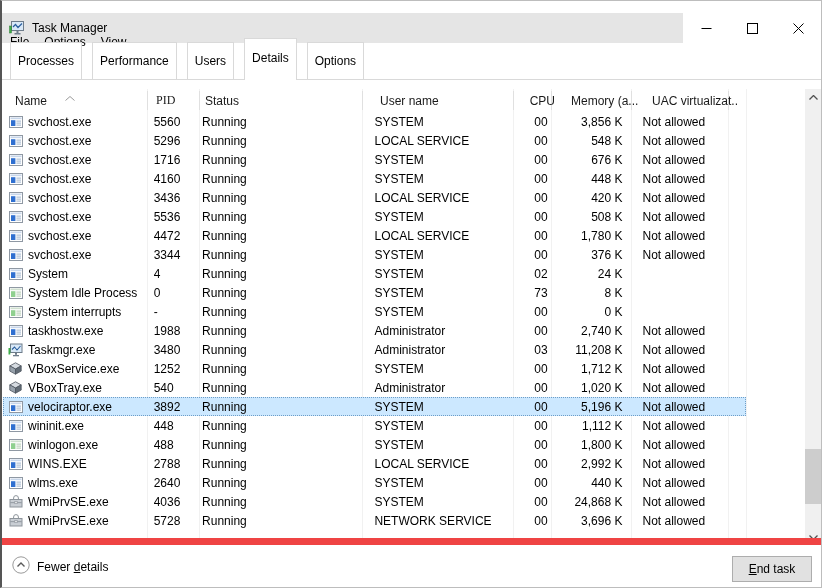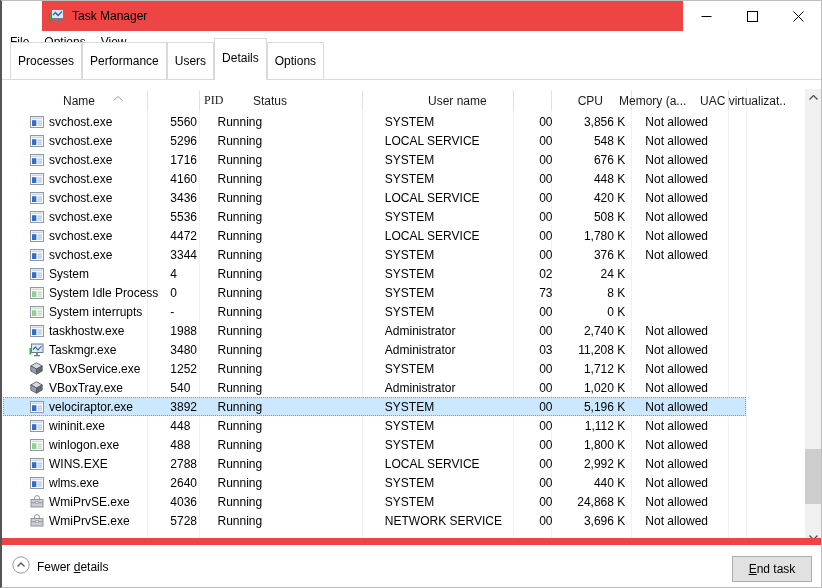--- a/index.html
+++ b/index.html
@@ -2,54 +2,54 @@
 <html><head>
 <meta charset="utf-8">
 <style>
   html,body{margin:0;padding:0;background:#fff;}
   .window{
     position:relative;width:822px;height:588px;box-sizing:border-box;
     background:#fff;border:1px solid #bdbdbd;border-left:2px solid #555;
     font-family:"Liberation Sans",sans-serif;font-size:12px;color:#000;overflow:hidden;
   }
   
-  .titlebar{position:absolute;top:0;left:0;right:0;height:30px;background:#ef4444;margin-left:40px;}
+  .titlebar{position:absolute;top:12px;left:0;right:0;height:30px;background:#e5e5e5;}
   .tb-icon{position:absolute;left:7px;top:7px;width:16px;height:16px;}
   .tb-title{position:absolute;left:30px;top:8px;}
   .tb-controls{position:absolute;right:0;top:0;height:30px;display:flex;}
   .tb-btn{width:46px;height:30px;display:flex;align-items:center;justify-content:center;background:#fff;}
   
   .menubar{position:absolute;top:31px;left:0;right:0;height:20px;display:flex;align-items:center;padding-left:8px;}
   .menu-item{margin-right:15px;}
   
   .tabstrip{position:absolute;top:52px;left:0;right:0;height:26px;border-bottom:1px solid #d9d9d9;
             padding-left:8px;display:flex;align-items:flex-end;background:#fff;}
   .tab{height:20px;line-height:20px;padding:8px 7px;border:1px solid #d9d9d9;border-bottom:none;
-       background:#fff;margin-right:0;}
+       background:#fff;margin-right:10px;}
   .tab.active{height:25px;line-height:23px;margin-bottom:-1px;background:#fff;z-index:2;}
   
   .lv{position:absolute;top:88px;left:0;width:820px;height:457px;background:#fff;}
   .vline{position:absolute;top:0;bottom:0;width:1px;background:#f1f1f1;}
   .hline{position:absolute;top:2px;height:19px;width:1px;background:#e0e0e0;}
   .lv-head{position:absolute;top:0;left:1px;height:23px;display:flex;color:#1a1a1a;}
   .hc{box-sizing:border-box;display:flex;align-items:center;padding:0 7px;white-space:nowrap;overflow:hidden;}
   .c-name{width:143px;} .c-pid{width:52px;} .c-status{width:163px;} .c-user{width:151px;margin-left:12px;}
   .c-cpu{width:38px;justify-content:flex-end;text-align:right;}
   .c-mem{width:80px;} .c-uac{width:97px;} .c-fill{width:18px;}
-  .hc.c-name{padding-left:12px;position:relative;margin-left:48px;}
+  .hc.c-name{padding-left:12px;position:relative;}
   .hc.c-pid{padding-left:10px;font-family:Liberation Serif, serif;}
   .hc.c-mem{padding-left:9px;}
   .hc.c-uac{padding-left:10px;}
   .sort-caret{position:absolute;left:62px;top:1px;}
   .lv-body{position:absolute;left:1px;top:23px;}
   .row{display:flex;height:19px;width:743px;align-items:center;box-sizing:border-box;}
   .row.sel{background:var(--sel,#cce8ff);outline:1px dotted var(--selb,#6d9ec8);outline-offset:-1px;}
   .cell{box-sizing:border-box;padding:0 7px;white-space:nowrap;overflow:hidden;height:19px;
         display:flex;align-items:center;}
-  .cell.c-name{padding-left:5px;margin-left:21px;}
+  .cell.c-name{padding-left:5px;}
   .cell.c-pid{padding-left:10px;}
   .cell.c-cpu{justify-content:flex-end;padding-right:6px;}
   .cell.c-mem{justify-content:flex-end;padding-right:10px;}
   .cell.c-uac{padding-left:10px;}
   .ic{width:15px;height:14px;margin-right:5px;display:inline-flex;align-items:center;justify-content:center;flex:none;}
   
   .sb{position:absolute;top:0;right:0;width:17px;height:457px;background:var(--sbtrack,#f0f0f0);}
   .sb-arrow{position:absolute;left:0;width:17px;height:17px;display:flex;align-items:center;justify-content:center;}
   .sb-up{top:0;} .sb-down{bottom:0;}
   .sb-thumb{position:absolute;left:0;top:360px;width:17px;height:55px;background:var(--sbthumb,#cdcdcd);}

